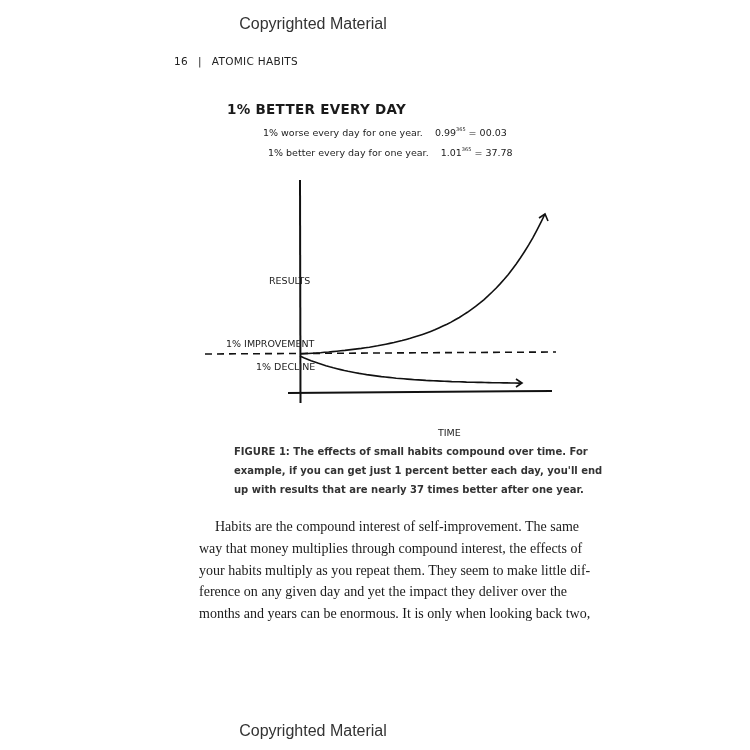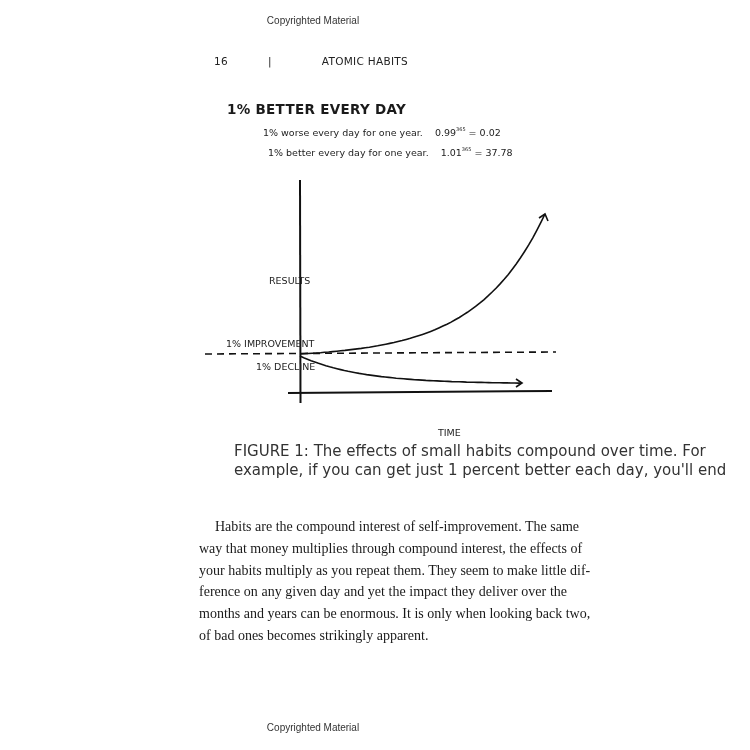--- a/index.html
+++ b/index.html
@@ -1,54 +1,54 @@
 <!DOCTYPE html>
 <html><head>
 <meta charset="utf-8">
 <style>
   html, body { margin: 0; padding: 0; background: #ffffff; }
   body { width: 750px; height: 750px; position: relative; overflow: hidden; color: #1a1a1a; }
-  .copyright { position: absolute; left: 0; width: 626px; text-align: center; font-family: "Liberation Sans", sans-serif; font-size: 10px; color: #333; }
+  .copyright { position: absolute; left: 0; width: 626px; text-align: center; font-family: "Liberation Sans", sans-serif; font-size: 16px; color: #333; }
   #copy-top { top: 15px; }
   #copy-bottom { top: 722px; }
   .running-head { position: absolute; left: 174px; top: 55px; font-family: "DejaVu Sans", sans-serif; font-size: 10.5px; letter-spacing: 0.3px; color: #222; }
-  .running-head span { display: inline-block; margin-left: 40px; }
+  .running-head span { display: inline-block; }
   .rh-sep { margin: 0 10px; }
   .fig-title { position: absolute; left: 0; width: 633px; top: 101px; text-align: center; font-family: "DejaVu Sans", sans-serif; font-weight: bold; font-size: 13.5px; letter-spacing: 0.3px; }
   .eq-line { position: absolute; font-family: "DejaVu Sans", sans-serif; font-size: 9.5px; color: #222; white-space: nowrap; }
   #eq1 { left: 263px; top: 126px; }
   #eq2 { left: 268px; top: 146px; }
   .eq-line .expr { margin-left: 12px; }
   .eq-line sup { font-size: 5px; vertical-align: 5px; }
   svg#chart { position: absolute; left: 0; top: 0; }
   .chart-label { position: absolute; font-family: "DejaVu Sans", sans-serif; font-size: 9.5px; color: #222; white-space: nowrap; margin-left: 20px; }
   #lbl-results { left: 249px; top: 275px; }
   #lbl-improve { left: 206px; top: 338px; }
   #lbl-decline { left: 236px; top: 361px; }
   #lbl-time { left: 418px; top: 427px; }
-  .caption { position: absolute; left: 234px; top: 442px; width: 300px; font-family: "DejaVu Sans", sans-serif; font-size: 15px; line-height: 19px; color: #333; }
+  .caption { position: absolute; left: 234px; top: 442px; width: 300px; font-family: "DejaVu Sans", sans-serif; font-size: 10px; line-height: 19px; color: #333; font-weight: bold; }
   .caption div { white-space: nowrap; }
   .body-text { position: absolute; left: 199px; top: 516px; width: 368px; font-family: "Liberation Serif", serif; font-size: 14px; line-height: 21.8px; color: #1a1a1a; }
   .body-text .ln { white-space: nowrap; text-align: justify; text-align-last: justify; }
   .body-text .ln.last { text-align-last: left; }
   .body-text .indent { padding-left: 16px; }
 </style>
 </head>
 <body>
 
 <div class="copyright" id="copy-top">Copyrighted Material</div>
 
 <div class="running-head">
   <span>16</span><span class="rh-sep">|</span><span>ATOMIC HABITS</span>
 </div>
 
 <div class="fig-title">1% BETTER EVERY DAY</div>
 
 <div class="eq-line" id="eq1">
-  <span>1% worse every day for one year.</span><span class="expr"><span>0.99</span><sup>365</sup> <span>= 0.02</span></span>
+  <span>1% worse every day for one year.</span><span class="expr"><span>0.99</span><sup>365</sup> <span>= 00.03</span></span>
 </div>
 <div class="eq-line" id="eq2">
   <span>1% better every day for one year.</span><span class="expr"><span>1.01</span><sup>365</sup> <span>= 37.78</span></span>
 </div>
 
 <svg id="chart" width="750" height="750">
   <line x1="300" y1="180" x2="300.5" y2="403" stroke="#111" stroke-width="2"></line>
   <line x1="288" y1="393" x2="552" y2="391" stroke="#111" stroke-width="2"></line>
   <line x1="205" y1="354" x2="556" y2="352" stroke="#111" stroke-width="1.6" stroke-dasharray="7,5"></line>
   <path id="improve-path" fill="none" stroke="#111" stroke-width="1.6" d="M300.0,354.0L304.1,353.8L308.2,353.5L312.3,353.2L316.3,353.0L320.4,352.7L324.5,352.3L328.6,352.0L332.7,351.6L336.8,351.2L340.8,350.8L344.9,350.4L349.0,349.9L353.1,349.4L357.2,348.9L361.3,348.4L365.3,347.8L369.4,347.2L373.5,346.5L377.6,345.8L381.7,345.0L385.8,344.2L389.8,343.4L393.9,342.5L398.0,341.5L402.1,340.5L406.2,339.4L410.3,338.3L414.3,337.1L418.4,335.8L422.5,334.4L426.6,332.9L430.7,331.4L434.8,329.8L438.8,328.0L442.9,326.1L447.0,324.2L451.1,322.1L455.2,319.8L459.3,317.5L463.3,314.9L467.4,312.3L471.5,309.4L475.6,306.4L479.7,303.2L483.8,299.8L487.8,296.2L491.9,292.3L496.0,288.2L500.1,283.9L504.2,279.3L508.3,274.4L512.3,269.2L516.4,263.7L520.5,257.8L524.6,251.5L528.7,244.9L532.8,237.9L536.8,230.4L540.9,222.4L545.0,214.0"></path>
@@ -58,24 +58,24 @@
 </svg>
 
 <div class="chart-label" id="lbl-results">RESULTS</div>
 <div class="chart-label" id="lbl-improve">1% IMPROVEMENT</div>
 <div class="chart-label" id="lbl-decline">1% DECLINE</div>
 <div class="chart-label" id="lbl-time">TIME</div>
 
 <div class="caption">
   <div>FIGURE 1: The effects of small habits compound over time. For</div>
   <div>example, if you can get just 1 percent better each day, you'll end</div>
+  <div>up with results that are nearly 37 times better after one year.</div>
 </div>
 
 <div class="body-text">
   <div class="ln indent">Habits are the compound interest of self-improvement. The same</div>
   <div class="ln">way that money multiplies through compound interest, the effects of</div>
   <div class="ln">your habits multiply as you repeat them. They seem to make little dif-</div>
   <div class="ln">ference on any given day and yet the impact they deliver over the</div>
   <div class="ln">months and years can be enormous. It is only when looking back two,</div>
-  <div class="ln last">of bad ones becomes strikingly apparent.</div>
 </div>
 
 <div class="copyright" id="copy-bottom">Copyrighted Material</div>
 
 </body></html>

